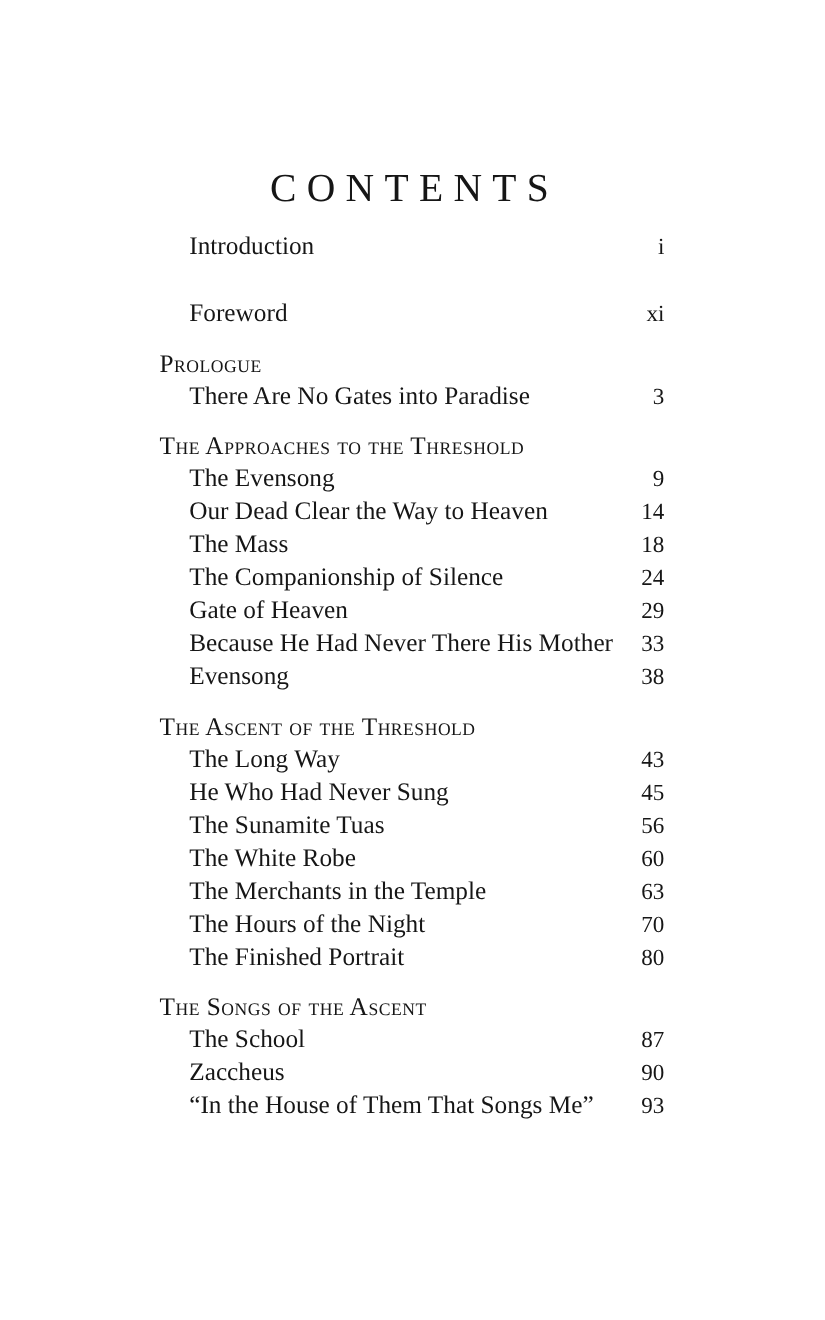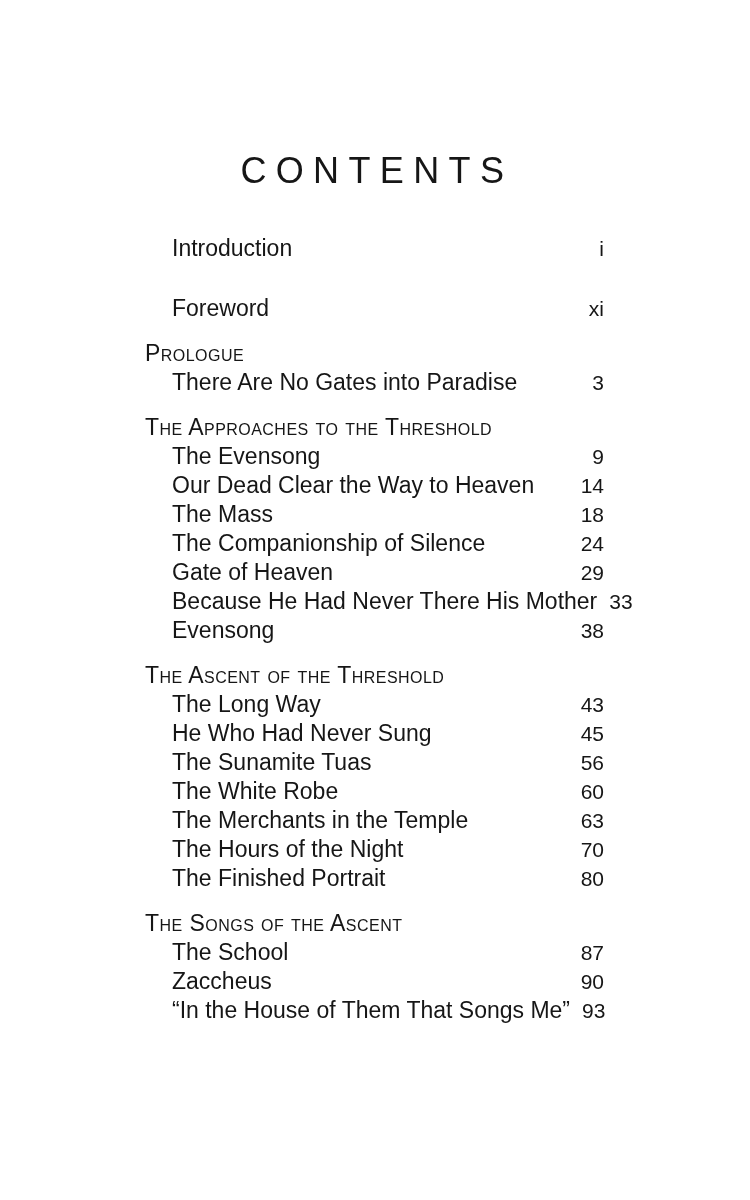--- a/index.html
+++ b/index.html
@@ -6,38 +6,38 @@
     margin: 0;
     padding: 0;
     background: #ffffff;
   }
   .page {
     position: relative;
     width: 750px;
     height: 1200px;
     background: #ffffff;
     color: #161616;
-    font-family: Liberation Sans, sans-serif;
+    font-family: Liberation Serif, serif;
     overflow: hidden;
   }
   .content {
     padding: 153px 146px 0 145px; 
   }
   .toc-title {
     margin: 0;
     font-size: 36px;
     line-height: 36px;
     font-weight: 400;
     text-align: center;
     letter-spacing: 0.26em;
     text-indent: 0.13em; 
     white-space: nowrap;
   }
   .frontmatter {
-    margin-top: 45px;
+    margin-top: 20px;
   }
   .front-row + .front-row {
     margin-top: 31px;
   }
   .row {
     display: flex;
     justify-content: space-between;
     align-items: baseline;
     font-size: 23px;
     line-height: 29px;

